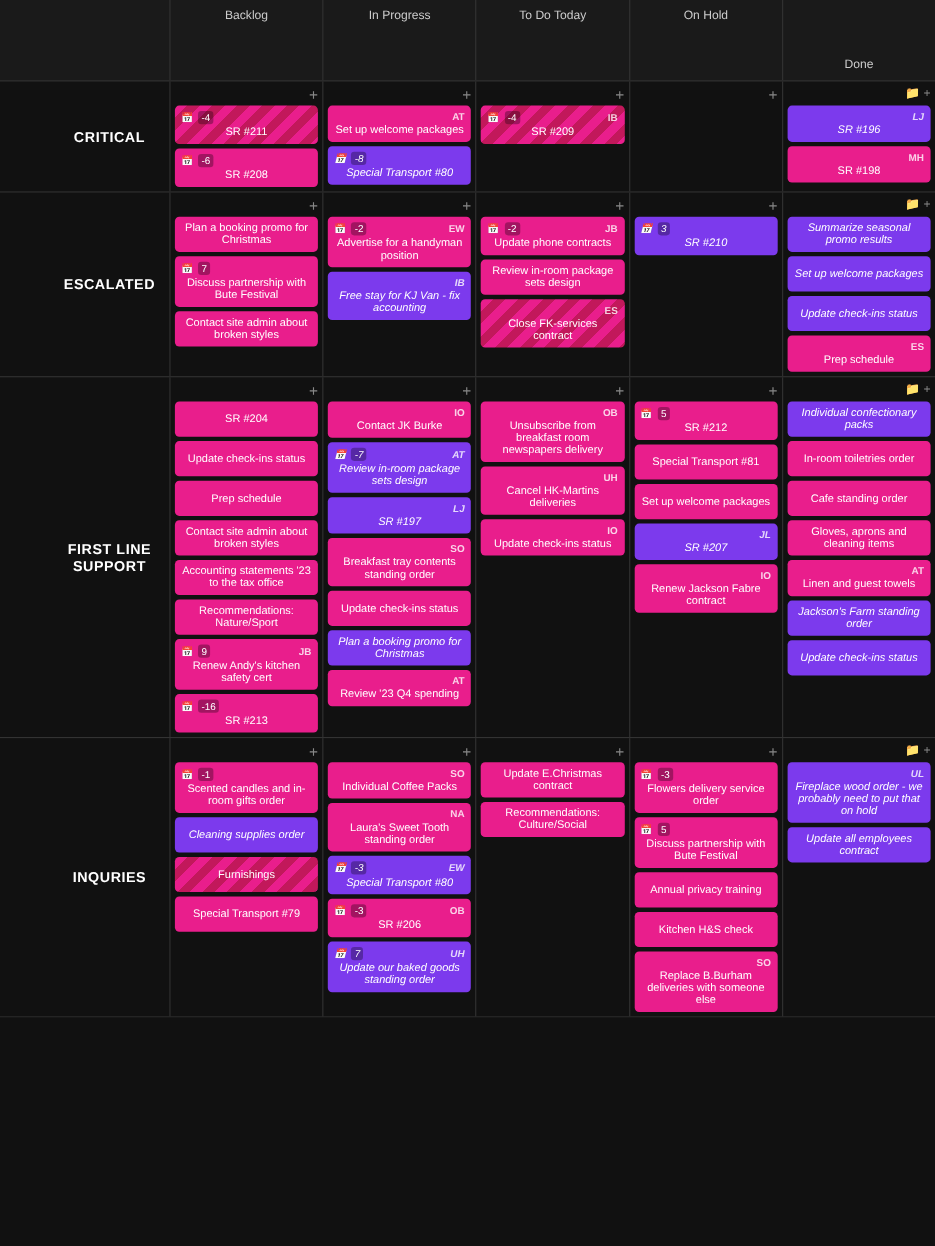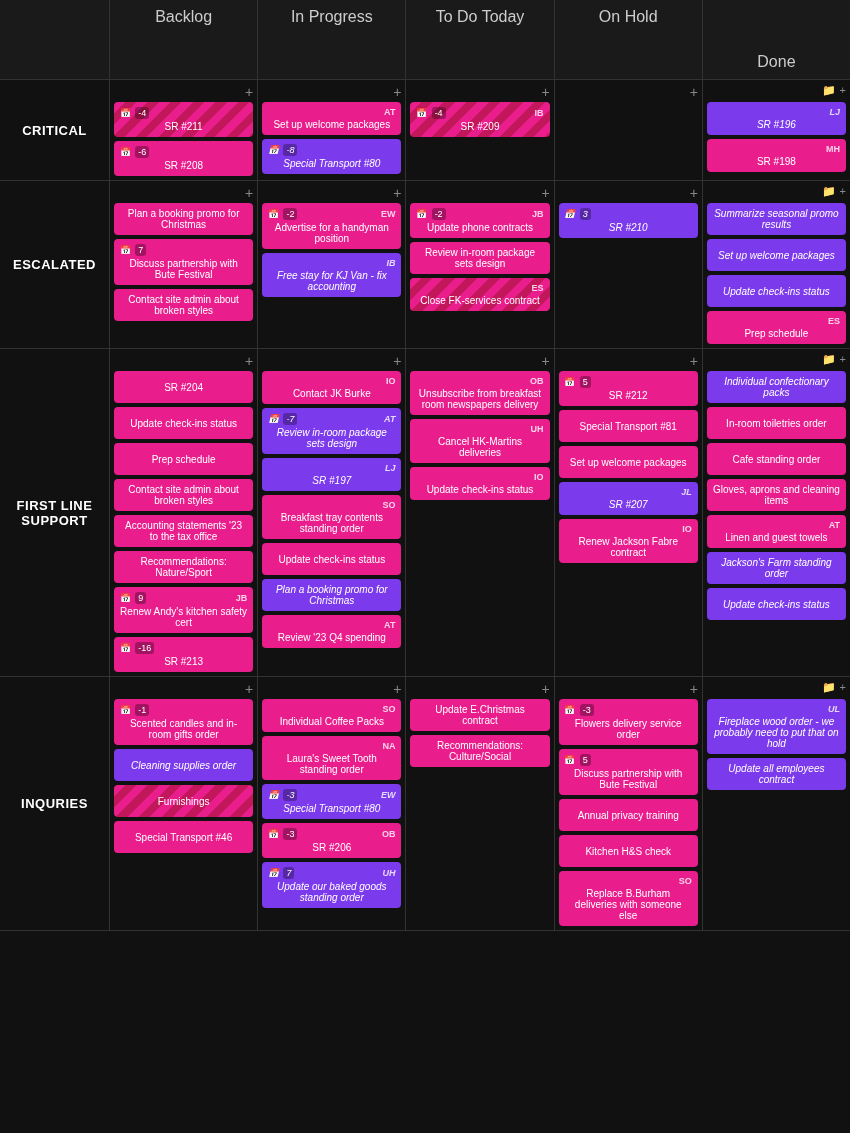--- a/index.html
+++ b/index.html
@@ -25,21 +25,21 @@
     .header-row .row-label-cell {
       width: 110px;
       min-width: 110px;
       border-right: 1px solid #333;
     }
     .header-row .col-header {
       flex: 1;
       text-align: center;
       padding: 8px 4px;
       color: #ccc;
-      font-size: 16px;
+      font-size: 11px;
       border-right: 1px solid #333;
       font-weight: normal;
     }
     .header-row .col-header:last-child { border-right: none; margin-top: 45px; }
 
     
     .board-row {
       display: flex;
       border-bottom: 1px solid #333;
       min-height: 80px;
@@ -50,20 +50,21 @@
       display: flex;
       align-items: center;
       justify-content: center;
       border-right: 1px solid #333;
       padding: 8px 4px;
       text-align: center;
       font-size: 13px;
       font-weight: bold;
       color: #fff;
       letter-spacing: 0.5px;
+      margin-left: 45px;
     }
     .col-cell {
       flex: 1;
       border-right: 1px solid #333;
       padding: 4px;
       display: flex;
       flex-direction: column;
       gap: 4px;
       position: relative;
     }
@@ -518,21 +519,21 @@
             </div>
             <div class="card-label">Scented candles and in-room gifts order</div>
           </div>
           <div class="card card-purple">
             <div class="card-label">Cleaning supplies order</div>
           </div>
           <div class="card card-striped">
             <div class="card-label">Furnishings</div>
           </div>
           <div class="card card-pink">
-            <div class="card-label">Special Transport #46</div>
+            <div class="card-label">Special Transport #79</div>
           </div>
         </div>
         <div class="col-cell">
           <div class="col-add-btn">+</div>
           <div style="height: 14px;"></div>
           <div class="card card-pink">
             <div class="card-top-row">
               <span></span>
               <span class="card-assignee">SO</span>
             </div>

